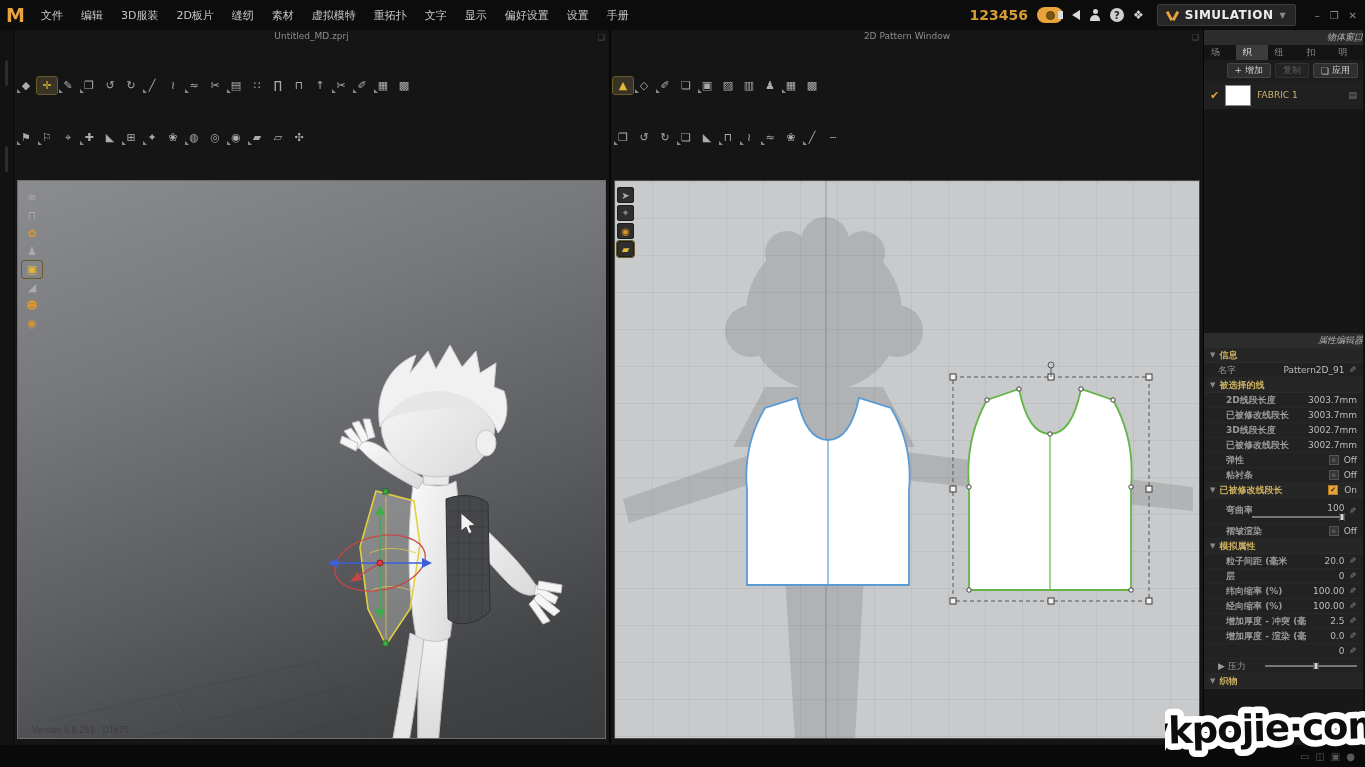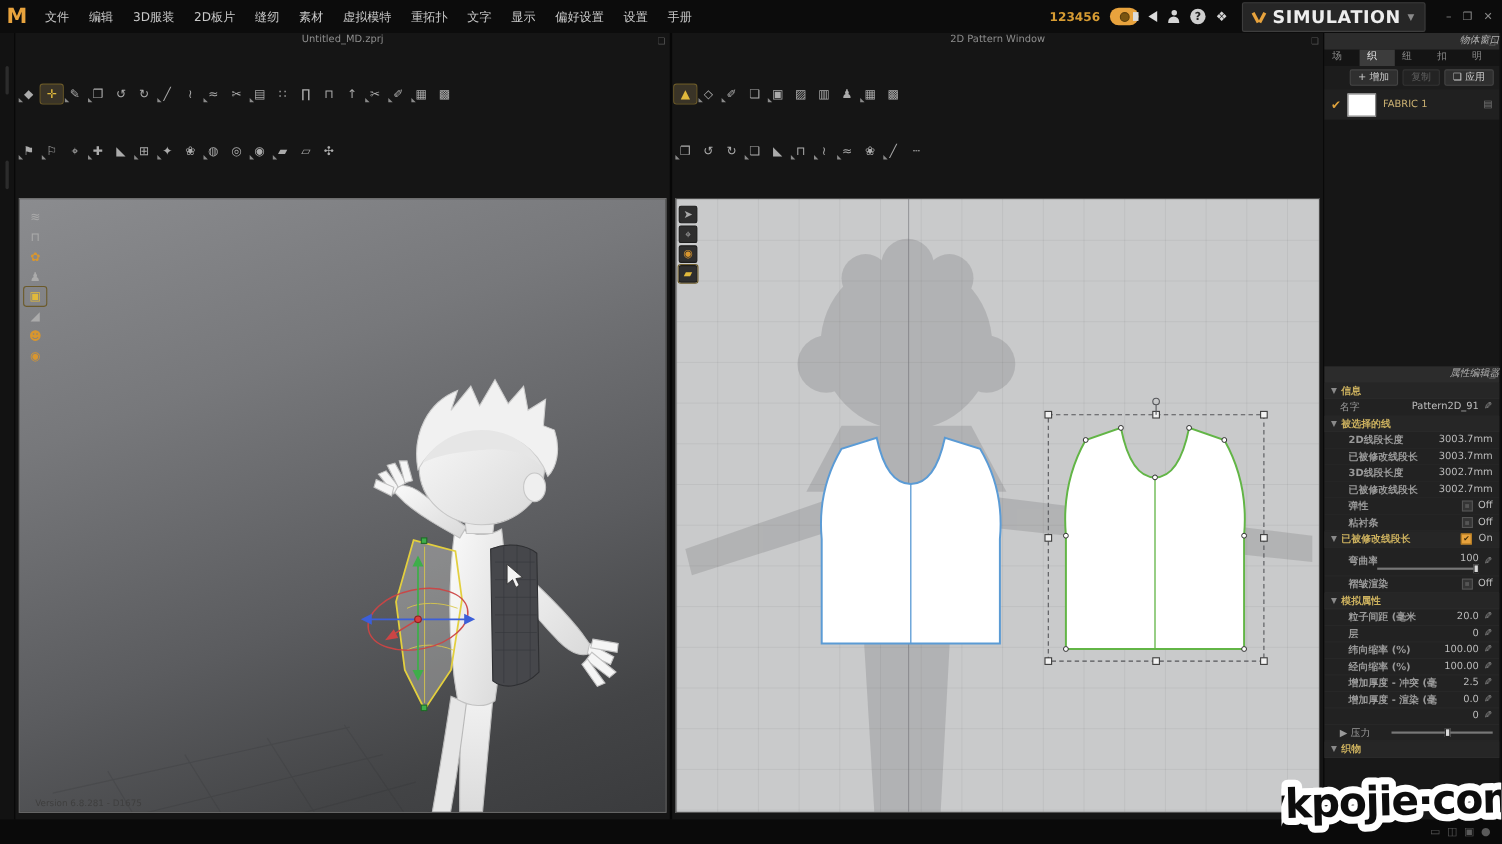--- a/index.html
+++ b/index.html
@@ -7,36 +7,36 @@
     font-family:"DejaVu Sans","Liberation Sans",sans-serif; }
   .app { position:relative; width:1365px; height:767px; background:#101010; }
 
   
   .menubar { position:absolute; top:0; left:0; right:0; height:30px; background:#0c0c0c;
     display:flex; align-items:center; z-index:5; }
   .logo { color:#e8a33d; font-weight:bold; font-size:19px; padding:0 10px 0 6px; letter-spacing:-2px; }
   .menu-items { display:flex; align-items:center; gap:2px; }
   .menu-item { color:#c9c9c9; font-size:11px; padding:4px 8px; cursor:default; }
   .mb-right { margin-left:auto; display:flex; align-items:center; gap:9px; padding-right:8px; }
-  .user-id { color:#d79c33; font-size:11px; font-weight:bold; }
+  .user-id { color:#d79c33; font-size:14px; font-weight:bold; }
   .coin-pill { width:26px; height:16px; border-radius:8px; background:#e8a33d; display:flex; align-items:center; justify-content:center; }
   .coin-pill .c { width:9px; height:9px; border-radius:50%; background:#7a5510; border:1px solid #5d400c; }
   .ico-speaker { width:0; height:0; border-top:5px solid transparent; border-bottom:5px solid transparent; border-right:8px solid #dcdcdc; position:relative; }
   .ico-speaker:after { content:""; position:absolute; left:-14px; top:-4px; width:5px; height:8px; background:#dcdcdc; }
   .ico-person { width:12px; height:12px; position:relative; }
   .ico-person:before { content:""; position:absolute; left:3.5px; top:0; width:5px; height:5px; border-radius:50%; background:#d5d5d5; }
   .ico-person:after { content:""; position:absolute; left:1px; top:6px; width:10px; height:6px; border-radius:5px 5px 0 0; background:#d5d5d5; }
   .ico-help { width:14px; height:14px; border-radius:50%; background:#cfcfcf; color:#222; font-size:10px; font-weight:bold; display:flex; align-items:center; justify-content:center; }
   .ico-comm { color:#d5d5d5; font-size:12px; }
   .sim-btn { display:flex; align-items:center; gap:6px; background:#262626; border:1px solid #3d3d3d; border-radius:2px; padding:3px 9px; margin-left:4px; }
   .sim-v { width:12px; height:9px; position:relative; }
   .sim-v:before,.sim-v:after { content:""; position:absolute; top:0; width:3px; height:10px; background:#e8a33d; }
   .sim-v:before { left:1px; transform:rotate(-28deg); }
   .sim-v:after { left:7px; transform:rotate(28deg); }
-  .sim-label { color:#ededed; font-size:16px; font-weight:bold; letter-spacing:.5px; }
+  .sim-label { color:#ededed; font-size:12px; font-weight:bold; letter-spacing:.5px; }
   .sim-caret { color:#8a8a8a; font-size:8px; }
   .winctl { display:flex; gap:10px; margin-left:10px; color:#8a8a8a; font-size:10px; }
   .winctl span { cursor:default; }
 
   
   .main { position:absolute; top:30px; left:0; right:0; height:715px; display:flex; }
   .left-strip { width:14px; background:#121212; border-right:1px solid #050505; display:flex; flex-direction:column; align-items:center; padding-top:30px; gap:60px; }
   .left-strip i { width:3px; height:26px; background:#2c2c2c; border-radius:2px; }
 
   .pane { display:flex; flex-direction:column; background:#151515;gap:33px; }

